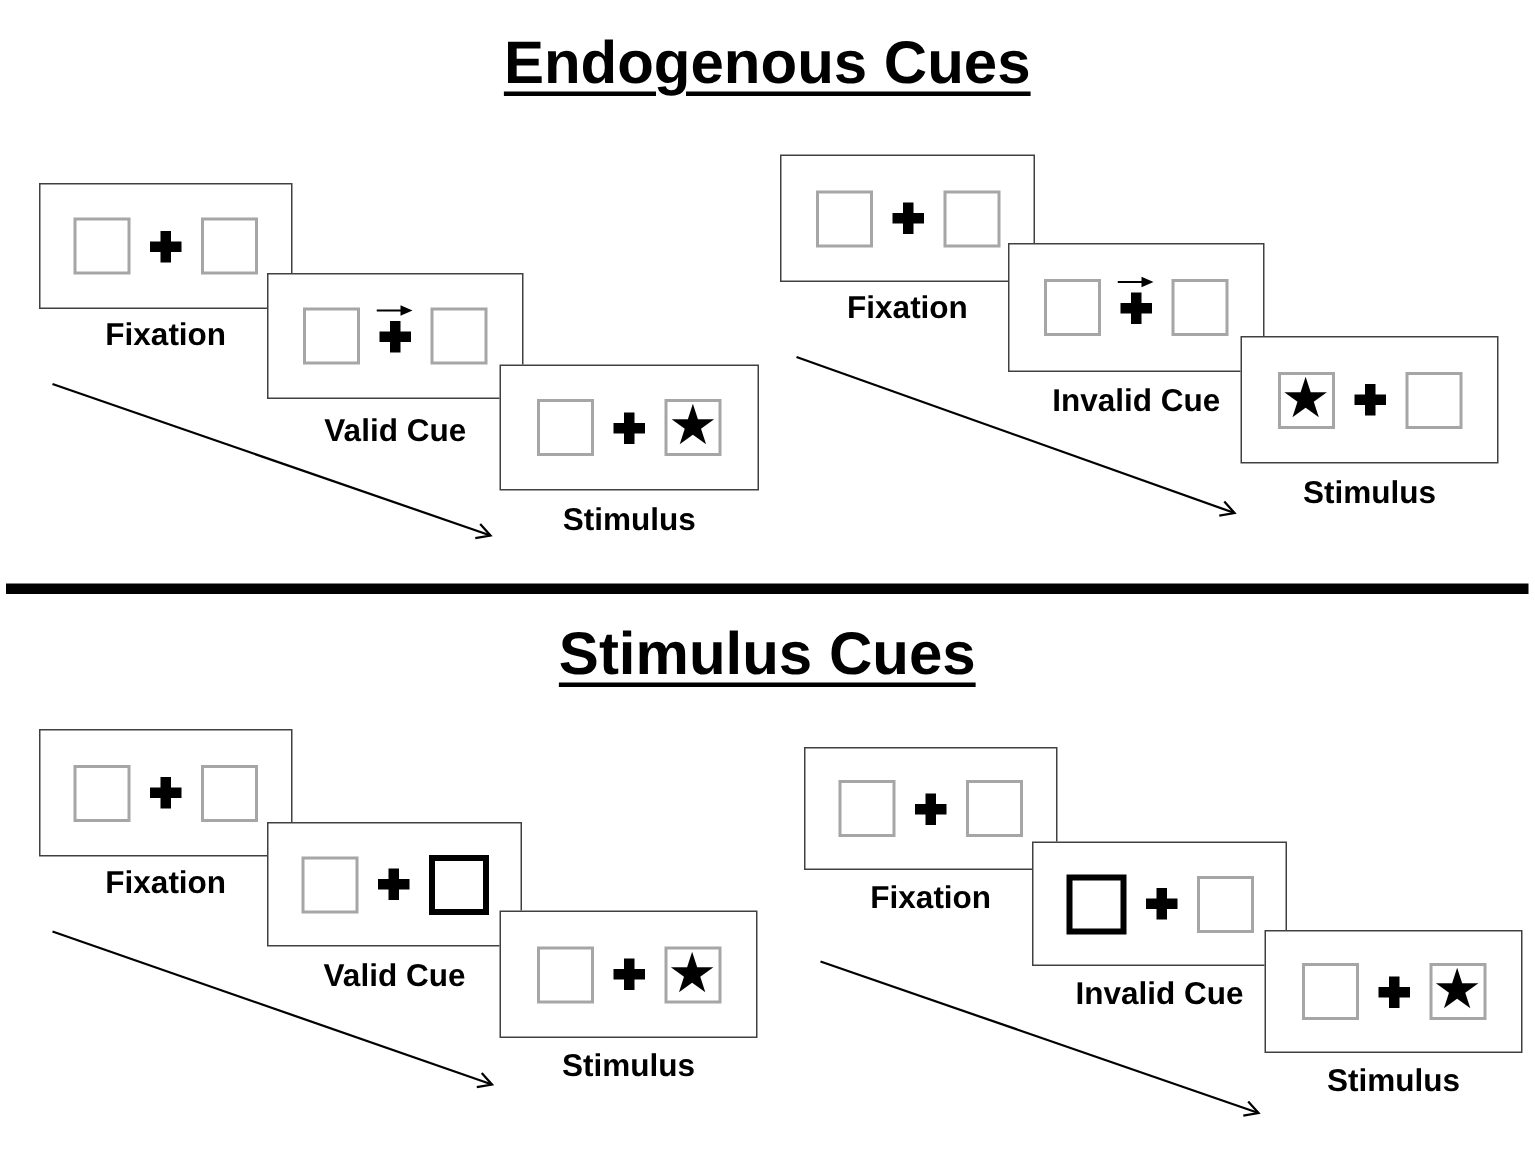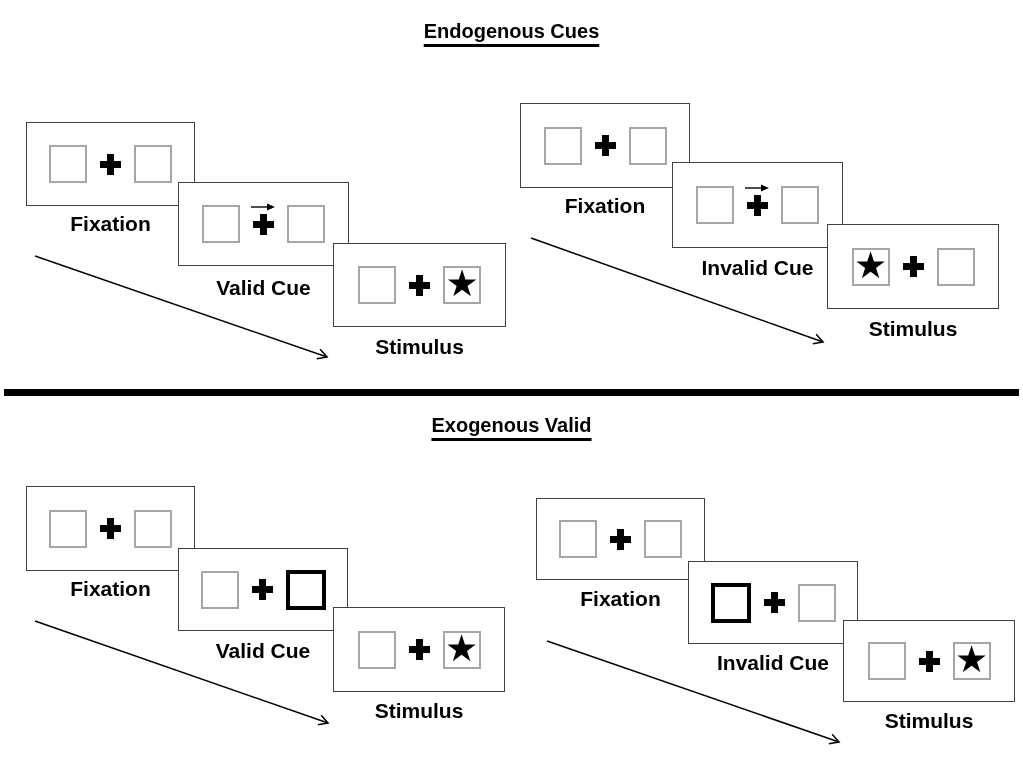--- a/index.html
+++ b/index.html
@@ -3,21 +3,21 @@
 <meta charset="utf-8">
 <style>
   * { margin:0; padding:0; box-sizing:border-box; }
   html,body { background:#ffffff; }
   #stage {
     position:relative; width:1023px; height:767px; background:#ffffff;
     font-family:"Liberation Sans", sans-serif; color:#000000; overflow:hidden;
   }
   .section-title {
     position:absolute; left:0; width:1023px; text-align:center;
-    font-size:20px; font-weight:bold; color:#000;
+    font-size:40px; font-weight:bold; color:#000;
   }
   .section-title span {
     text-decoration:underline; text-decoration-thickness:3px; text-underline-offset:6px;
   }
   #title-endogenous { top:20px; }
   #title-exogenous  { top:414px; }
   .divider {
     position:absolute; left:4px; top:389px; width:1015px; height:7px; background:#000;
   }
   .panel {
@@ -44,21 +44,21 @@
     color:#000; z-index:5; white-space:nowrap;
   }
   #overlay { position:absolute; left:0; top:0; z-index:1; pointer-events:none; }
 </style>
 </head>
 <body>
 
 <div id="stage">
 
   <div class="section-title" id="title-endogenous"><span>Endogenous Cues</span></div>
-  <div class="section-title" id="title-exogenous"><span>Exogenous Valid</span></div>
+  <div class="section-title" id="title-exogenous"><span>Stimulus Cues</span></div>
 
   <div class="divider"></div>
 
   <svg id="overlay" width="1023" height="767">
     <defs>
       <marker id="ah" markerWidth="14" markerHeight="14" refX="10" refY="6" orient="auto" markerUnits="userSpaceOnUse">
         <path d="M1,1 L10,6 L1,11" fill="none" stroke="#000" stroke-width="1.5"></path>
       </marker>
     </defs>
     <line x1="35" y1="256" x2="327" y2="357" stroke="#000" stroke-width="1.5" marker-end="url(#ah)"></line>

